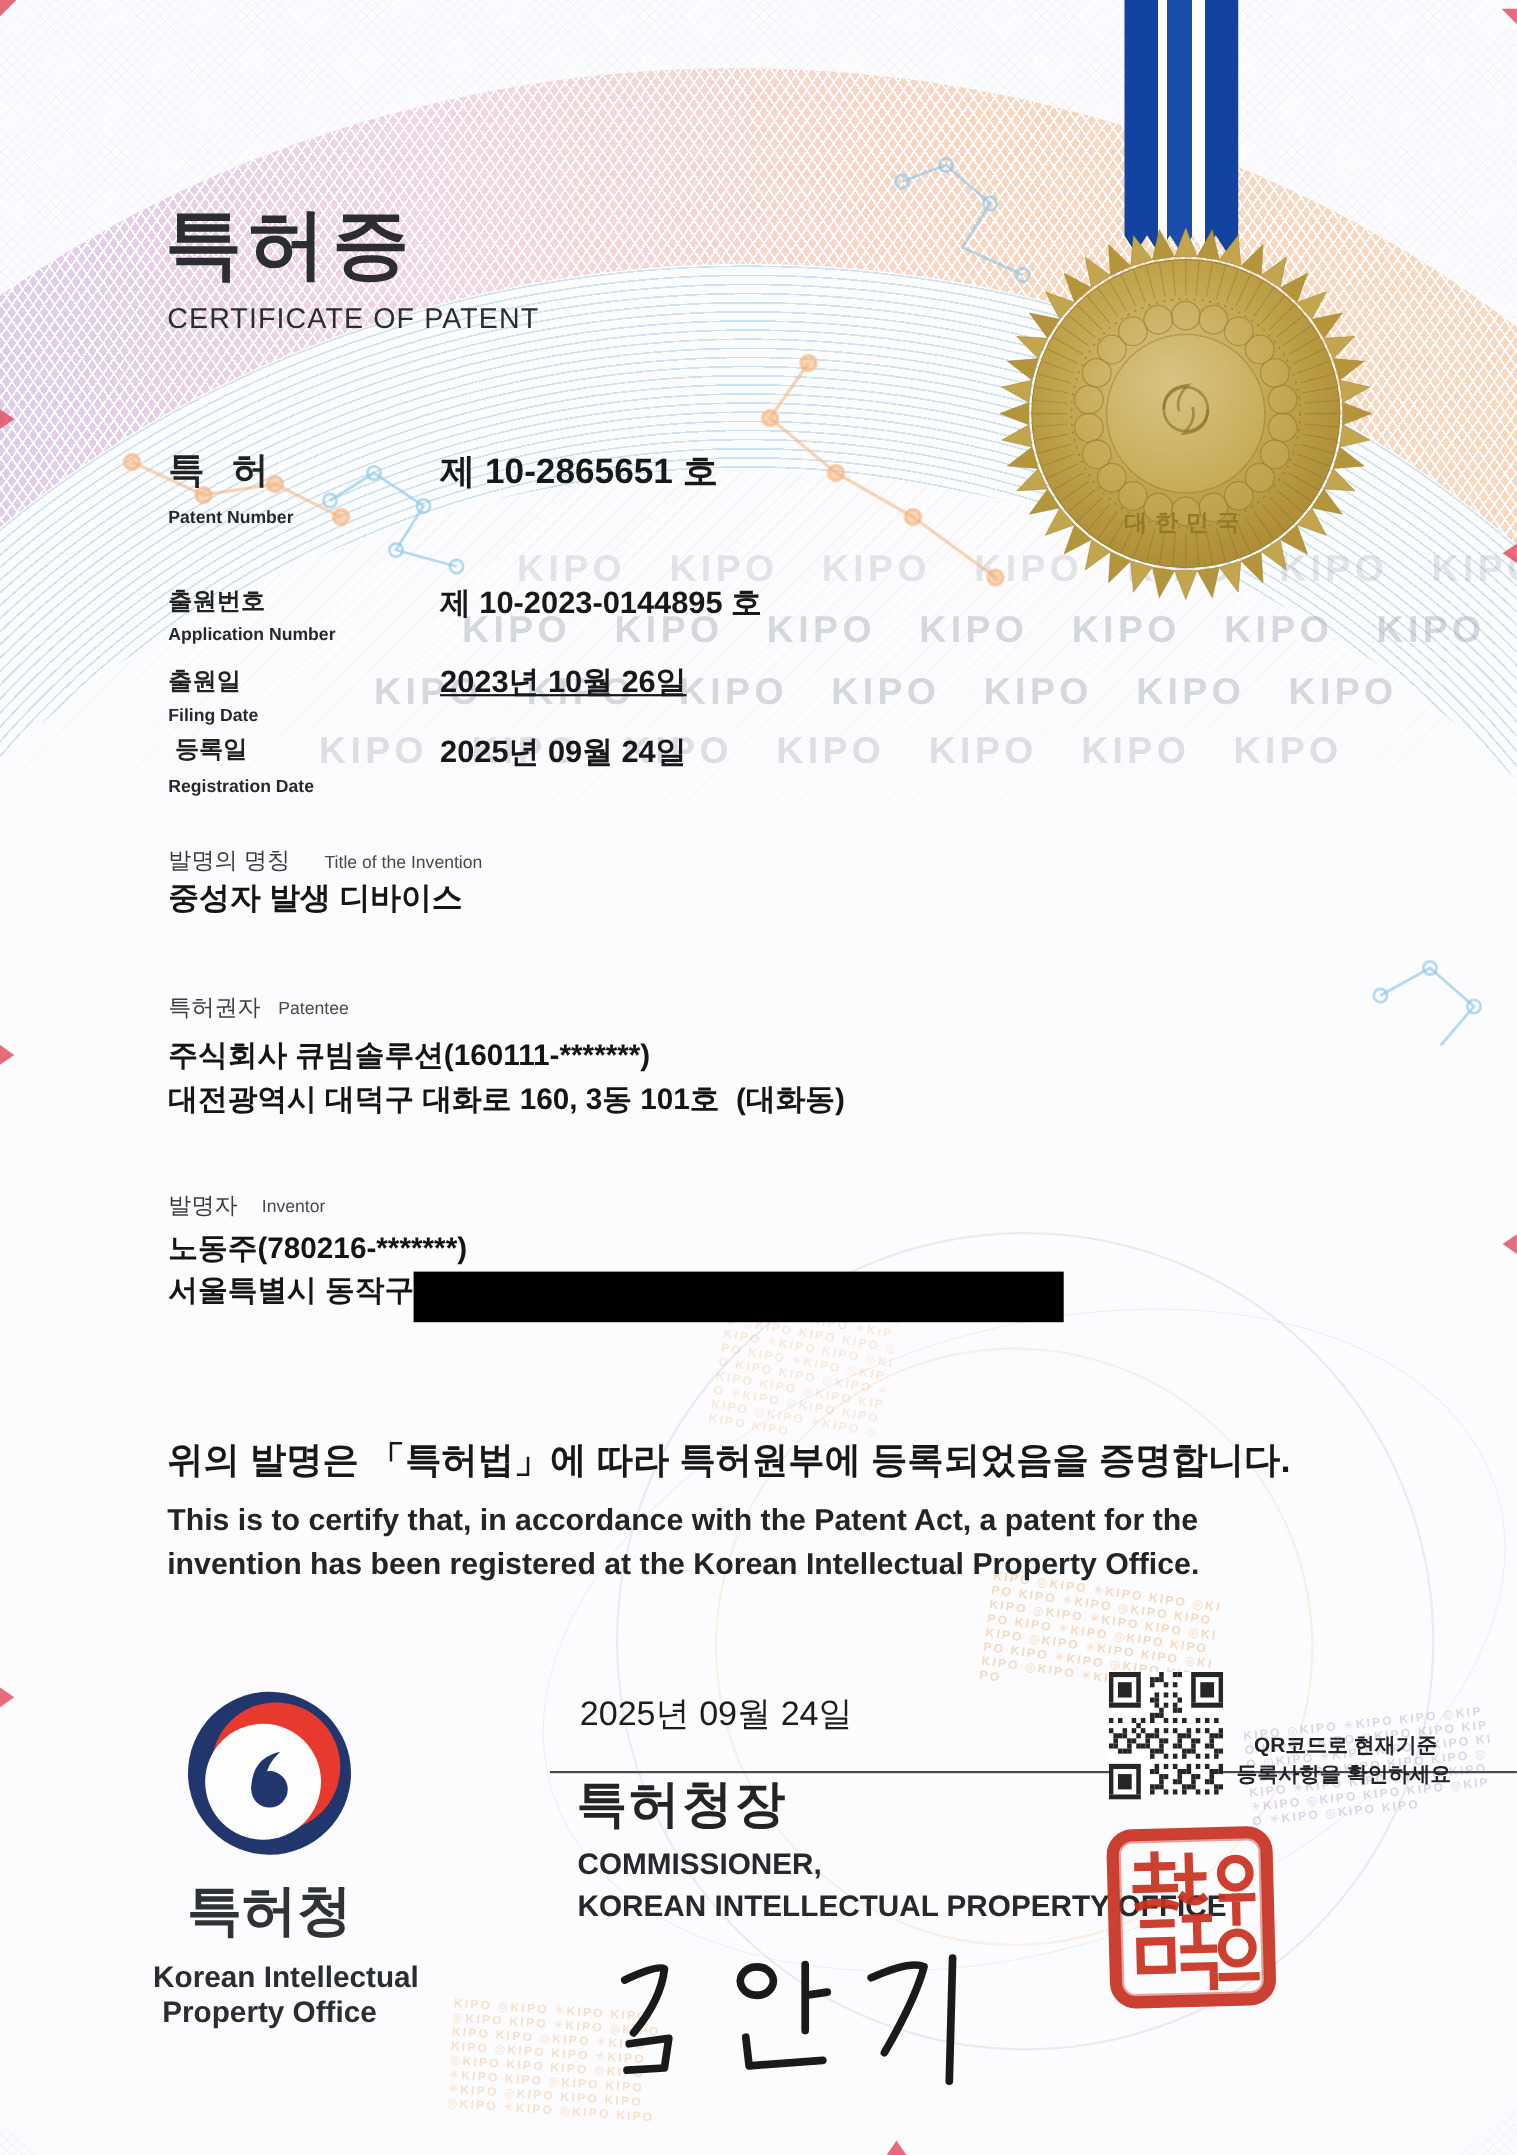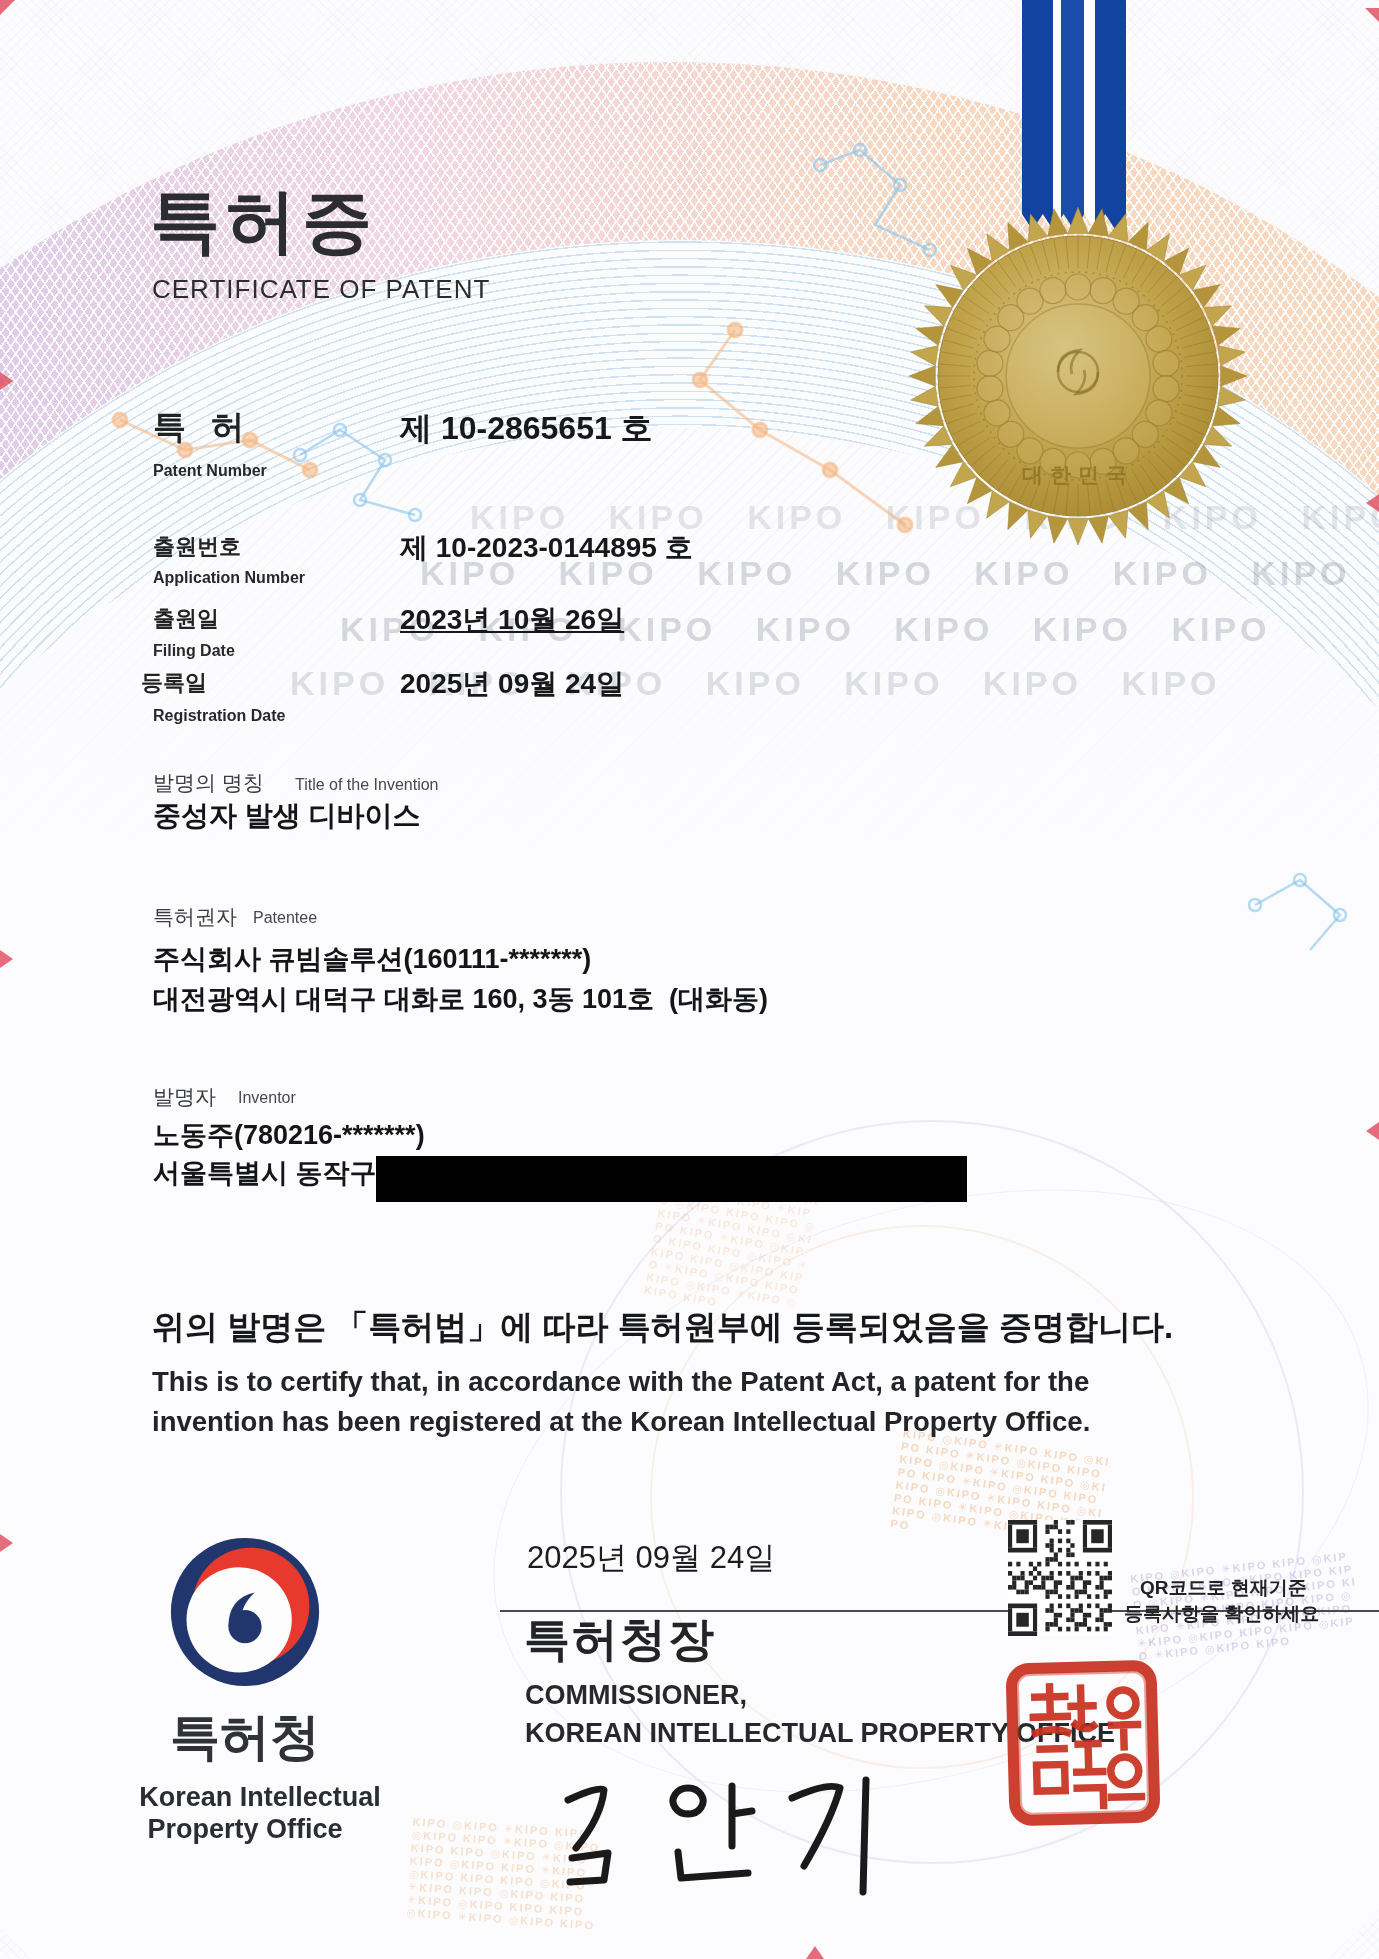--- a/index.html
+++ b/index.html
@@ -307,21 +307,21 @@
       <div class="abs lko" style="left:153px;top:536px;">출원번호</div>
       <div class="abs len" style="left:153px;top:570px;">Application Number</div>
       <div class="abs val" style="left:400px;top:534px;">제 10-2023-0144895 호</div>
     </div>
     <div>
       <div class="abs lko" style="left:153px;top:608px;">출원일</div>
       <div class="abs len" style="left:153px;top:643px;">Filing Date</div>
       <div class="abs val" style="left:400px;top:606px;text-decoration:underline;">2023년 10월 26일</div>
     </div>
     <div>
-      <div class="abs lko" style="left:141px;top:672px;">등록일</div>
+      <div class="abs lko" style="left:159px;top:672px;font-family:Liberation Mono, monospace;">등록일</div>
       <div class="abs len" style="left:153px;top:708px;">Registration Date</div>
       <div class="abs val" style="left:400px;top:670px;">2025년 09월 24일</div>
     </div>
 
     <div>
       <div class="abs slab" style="left:153px;top:772px;">발명의 명칭</div>
       <div class="abs slab-en" style="left:295px;top:777px;">Title of the Invention</div>
       <div class="abs sval" style="left:153px;top:802px;font-size:28px;">중성자 발생 디바이스</div>
     </div>
 

